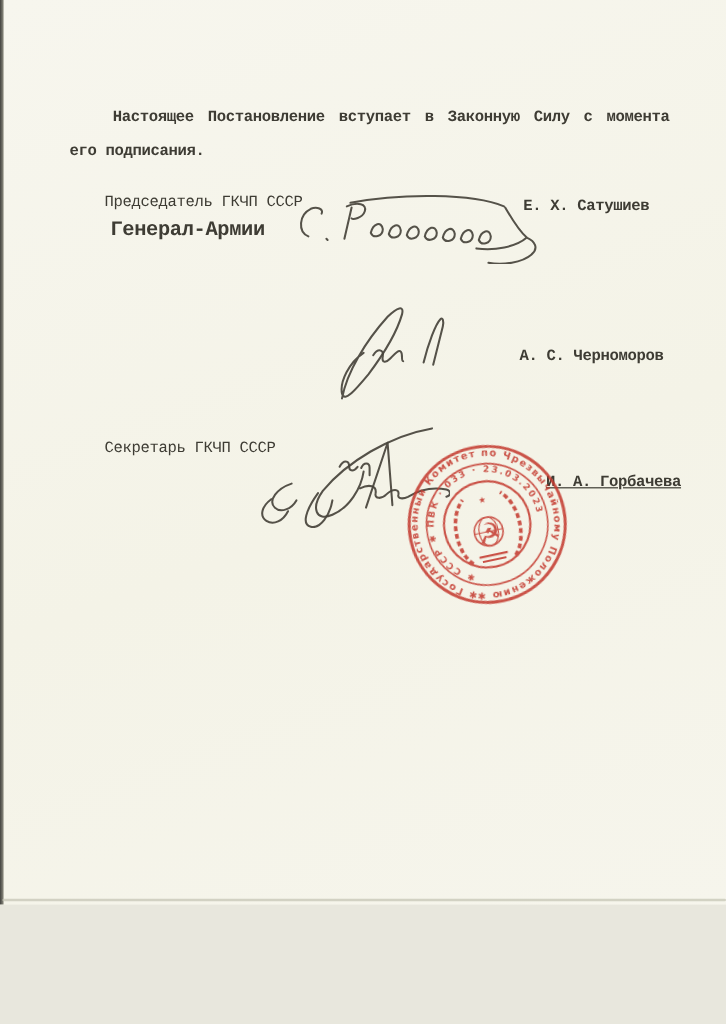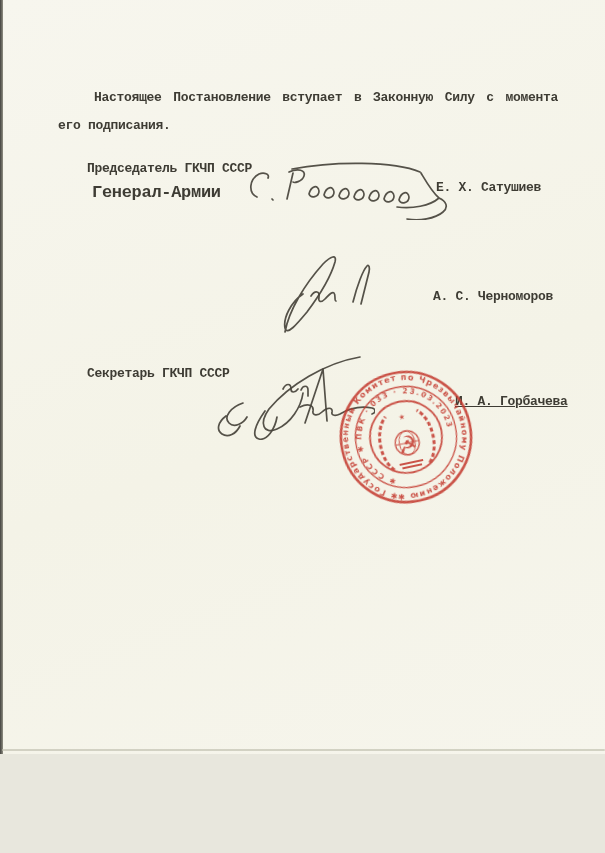--- a/index.html
+++ b/index.html
@@ -12,24 +12,24 @@
   .scan-edge-left{position:absolute;left:0;top:0;width:3px;height:100%;
     background:linear-gradient(90deg,#42423e,#908f83);}
   .scan-edge-bottom{position:absolute;left:2px;right:0;bottom:3px;height:2px;
     background:#c6c5b6;opacity:.75;border-radius:2px;}
   .paragraph{
     position:absolute;left:58px;top:84px;width:500px;margin:0;
     font-size:13px;line-height:28px;font-weight:700;letter-spacing:-.3px;
     text-align:justify;text-indent:36px;
   }
   .sig-block{position:absolute;left:87px;width:260px;}
-  .sig-title{font-size:13px;font-weight:700;letter-spacing:-.3px;line-height:24px;white-space:nowrap;}
+  .sig-title{font-size:13px;font-weight:400;letter-spacing:-.3px;line-height:24px;white-space:nowrap;}
   .sig-rank{font-size:17px;font-weight:700;letter-spacing:-.3px;line-height:24px;padding-left:5px;white-space:nowrap;}
   .sig-name{position:absolute;font-size:13px;font-weight:700;letter-spacing:-.3px;white-space:nowrap;}
-  .block-1{top:157px;} .name-1{left:436px;top:180px;text-align:right;}
+  .block-1{top:157px;} .name-1{left:436px;top:164px;text-align:right;}
   .block-2{top:267px;} .name-2{left:433px;top:289px;}
   .block-3{top:362px;} .name-3{left:455px;top:394px;text-decoration:underline;}
   .signature{position:absolute;pointer-events:none;}
   .signature path{fill:none;stroke:#46433b;stroke-width:1.7;
     stroke-linecap:round;stroke-linejoin:round;opacity:.92;}
   .signature{filter:blur(.2px);}
   .sig-svg-1{left:243px;top:158px;}
   .sig-svg-2{left:275px;top:250px;}
   .sig-svg-3{left:205px;top:345px;}
   .stamp{position:absolute;left:336px;top:367px;width:140px;height:140px;

